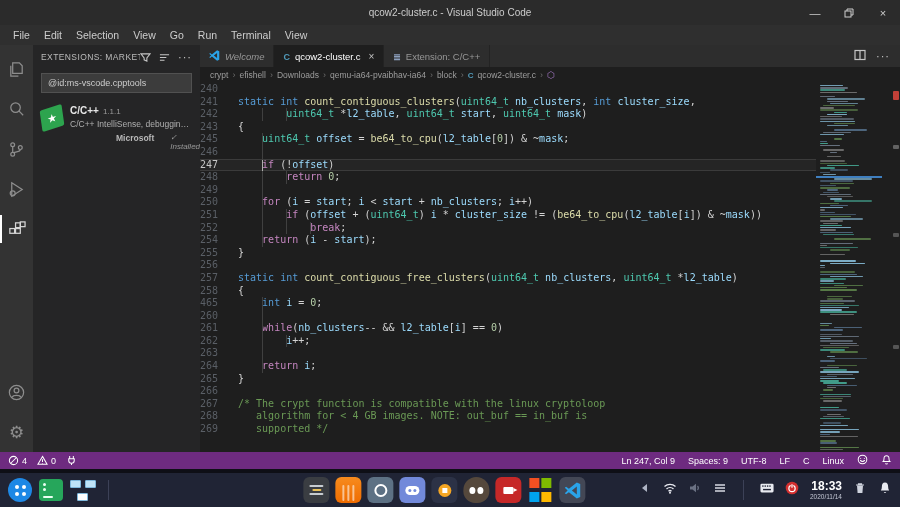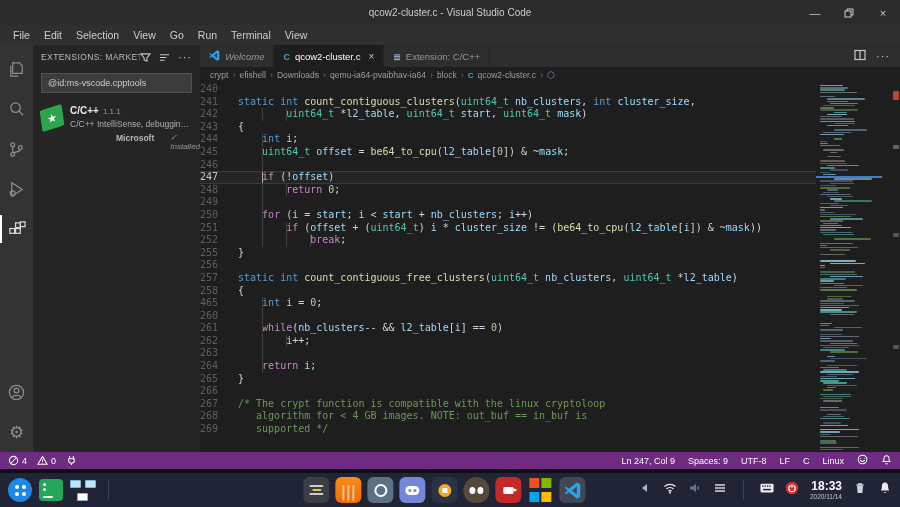--- a/index.html
+++ b/index.html
@@ -303,24 +303,20 @@
               </div>
               <div class="code-line">
                 <span class="ln">242</span>
                 <span class="lc"><span class="guide" style="left: 34.08px;"></span><span class="guide" style="left: 58.16px;"></span><span class="tk-pl">        </span><span class="tk-type">uint64_t</span><span class="tk-pl"> *</span><span class="tk-var">l2_table</span><span class="tk-pl">, </span><span class="tk-type">uint64_t</span><span class="tk-pl"> </span><span class="tk-var">start</span><span class="tk-pl">, </span><span class="tk-type">uint64_t</span><span class="tk-pl"> </span><span class="tk-var">mask</span><span class="tk-pl">)</span></span>
               </div>
               <div class="code-line">
                 <span class="ln">243</span>
                 <span class="lc"><span class="tk-pl">{</span></span>
               </div>
               <div class="code-line">
-                <span class="ln">244</span>
-                <span class="lc"><span class="guide" style="left: 34.08px;"></span><span class="tk-pl">    </span><span class="tk-kw">int</span><span class="tk-pl"> </span><span class="tk-var">i</span><span class="tk-pl">;</span></span>
-              </div>
-              <div class="code-line">
                 <span class="ln">245</span>
                 <span class="lc"><span class="guide" style="left: 34.08px;"></span><span class="tk-pl">    </span><span class="tk-type">uint64_t</span><span class="tk-pl"> </span><span class="tk-var">offset</span><span class="tk-pl"> = </span><span class="tk-fn">be64_to_cpu</span><span class="tk-pl">(</span><span class="tk-var">l2_table</span><span class="tk-pl">[</span><span class="tk-num">0</span><span class="tk-pl">]) &amp; ~</span><span class="tk-var">mask</span><span class="tk-pl">;</span></span>
               </div>
               <div class="code-line">
                 <span class="ln">246</span>
                 <span class="lc"><span class="guide" style="left: 34.08px;"></span></span>
               </div>
               <div class="code-line cur">
                 <span class="ln">247</span>
                 <span class="lc"><span class="guide" style="left: 34.08px;"></span><span class="tk-pl">    </span><span class="tk-ctrl">if</span><span class="tk-pl"> (!</span><span class="tk-var">offset</span><span class="tk-pl">)</span><span class="caret" style="left: 34.08px;"></span></span>
@@ -337,20 +333,24 @@
                 <span class="ln">250</span>
                 <span class="lc"><span class="guide" style="left: 34.08px;"></span><span class="tk-pl">    </span><span class="tk-ctrl">for</span><span class="tk-pl"> (</span><span class="tk-var">i</span><span class="tk-pl"> = </span><span class="tk-var">start</span><span class="tk-pl">; </span><span class="tk-var">i</span><span class="tk-pl"> &lt; </span><span class="tk-var">start</span><span class="tk-pl"> + </span><span class="tk-var">nb_clusters</span><span class="tk-pl">; </span><span class="tk-var">i</span><span class="tk-pl">++)</span></span>
               </div>
               <div class="code-line">
                 <span class="ln">251</span>
                 <span class="lc"><span class="guide" style="left: 34.08px;"></span><span class="guide" style="left: 58.16px;"></span><span class="tk-pl">        </span><span class="tk-ctrl">if</span><span class="tk-pl"> (</span><span class="tk-var">offset</span><span class="tk-pl"> + (</span><span class="tk-type">uint64_t</span><span class="tk-pl">) </span><span class="tk-var">i</span><span class="tk-pl"> * </span><span class="tk-var">cluster_size</span><span class="tk-pl"> != (</span><span class="tk-fn">be64_to_cpu</span><span class="tk-pl">(</span><span class="tk-var">l2_table</span><span class="tk-pl">[</span><span class="tk-var">i</span><span class="tk-pl">]) &amp; ~</span><span class="tk-var">mask</span><span class="tk-pl">))</span></span>
               </div>
               <div class="code-line">
                 <span class="ln">252</span>
                 <span class="lc"><span class="guide" style="left: 34.08px;"></span><span class="guide" style="left: 58.16px;"></span><span class="guide" style="left: 82.24px;"></span><span class="tk-pl">            </span><span class="tk-ctrl">break</span><span class="tk-pl">;</span></span>
+              </div>
+              <div class="code-line">
+                <span class="ln">254</span>
+                <span class="lc"><span class="guide" style="left: 34.08px;"></span><span class="tk-pl">    </span><span class="tk-ctrl">return</span><span class="tk-pl"> (</span><span class="tk-var">i</span><span class="tk-pl"> - </span><span class="tk-var">start</span><span class="tk-pl">);</span></span>
               </div>
               <div class="code-line">
                 <span class="ln">255</span>
                 <span class="lc"><span class="tk-pl">}</span></span>
               </div>
               <div class="code-line">
                 <span class="ln">256</span>
                 <span class="lc"></span>
               </div>
               <div class="code-line">

